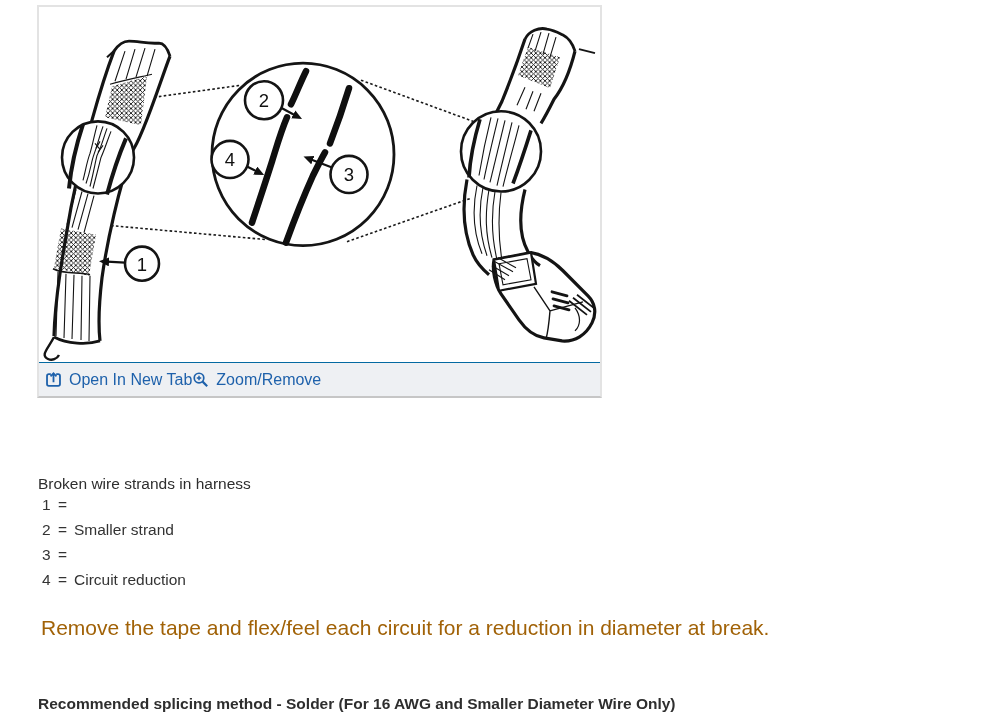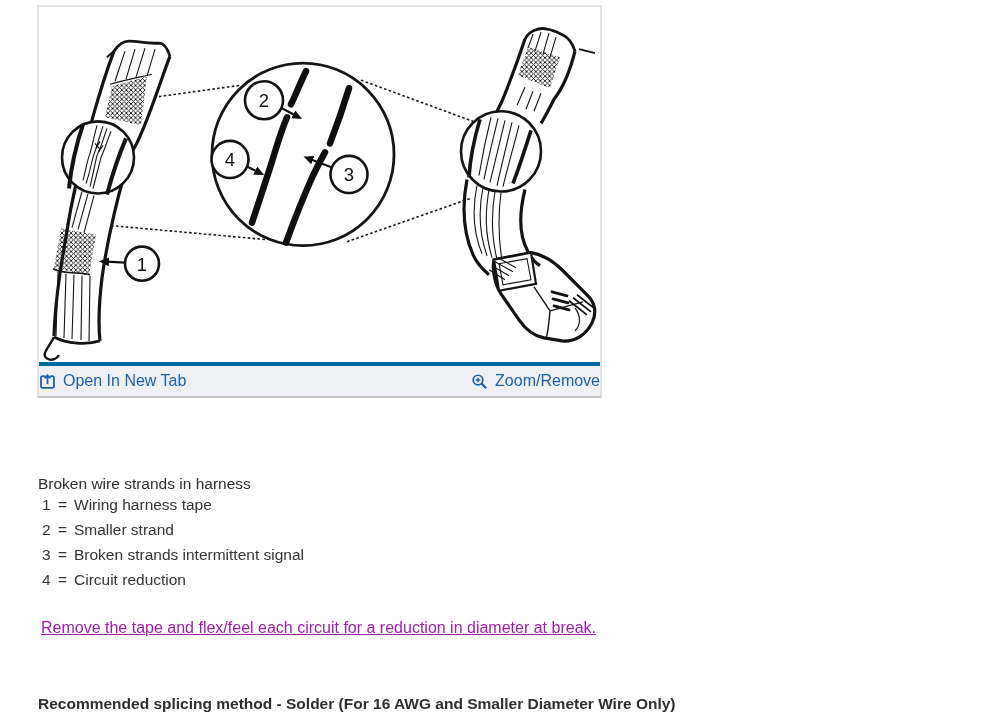--- a/index.html
+++ b/index.html
@@ -9,23 +9,23 @@
   }
   
   .viewer{
     position:absolute;left:37px;top:5px;width:565px;height:393px;
     box-sizing:border-box;border:2px solid #e3e3e3;border-bottom-color:#c6c6c6;
     background:#fff;display:flex;flex-direction:column;
   }
   .figure-area{flex:1 1 auto;position:relative;background:#fff;overflow:hidden;}
   .figure-area svg{display:block;width:100%;height:100%;}
   .viewer-toolbar{
-    flex:0 0 34px;background:#eef0f3;border-top:4px solid #0369a1;
-    display:flex;align-items:center;justify-content:space-between;
-    padding:0 0;box-sizing:border-box;
+    flex:0 0 34px;background:#eef0f3;border-top:1px solid #0369a1;
+    display:flex;align-items:center;justify-content:flex-start;
+    padding:0 6px;box-sizing:border-box;
   }
   .tb-link{
     display:flex;align-items:center;gap:7px;color:#1e61ab;font-size:16px;
     text-decoration:none;cursor:pointer;line-height:1;
   }
   .tb-link svg{display:block;}
   
   .ln{stroke:#141414;fill:none;}
   .thick{stroke-width:3.2;}
   .thin{stroke-width:1.1;}
@@ -35,21 +35,21 @@
   .dash{stroke:#1a1a1a;stroke-width:1.6;fill:none;stroke-dasharray:2.6 2.3;}
   .arrow{stroke:#111;stroke-width:2.2;fill:none;}
   
   .heading{
     position:absolute;left:38px;top:475px;font-size:15.5px;font-weight:400;color:#2e2e2e;
   }
   .legend{position:absolute;left:38px;top:492px;font-size:15.5px;line-height:25px;color:#333;}
   .legend-row{display:flex;}
   .legend-row .num{width:16px;padding-left:4px;}
   .legend-row .eq{width:16px;}
-  .paragraph{position:absolute;left:41px;top:619px;font-size:16px;line-height:18px;color:#a21caf;text-decoration:underline;}
+  .paragraph{position:absolute;left:41px;top:619px;font-size:21px;line-height:18px;color:#a16207;}
   .subheading{position:absolute;left:38px;top:670px;font-size:15.5px;font-weight:700;color:#2e2e2e;margin-top:25px;}
 </style>
 </head>
 <body>
 
 <div class="viewer">
   <div class="figure-area">
     <svg viewBox="0 0 561 354" preserveAspectRatio="none">
       <defs>
         <pattern id="xh" width="4.6" height="4.6" patternUnits="userSpaceOnUse">
@@ -203,31 +203,29 @@
     </a>
   </div>
 </div>
 
 <div class="heading">Broken wire strands in harness</div>
 
 <div class="legend">
   <div class="legend-row">
     <span class="num">1</span>
     <span class="eq">=</span>
-    <span class="lab">Wiring harness tape</span>
   </div>
   <div class="legend-row">
     <span class="num">2</span>
     <span class="eq">=</span>
     <span class="lab">Smaller strand</span>
   </div>
   <div class="legend-row">
     <span class="num">3</span>
     <span class="eq">=</span>
-    <span class="lab">Broken strands intermittent signal</span>
   </div>
   <div class="legend-row">
     <span class="num">4</span>
     <span class="eq">=</span>
     <span class="lab">Circuit reduction</span>
   </div>
 </div>
 
 <div class="paragraph">Remove the tape and flex/feel each circuit for a reduction in diameter at break.</div>
 

